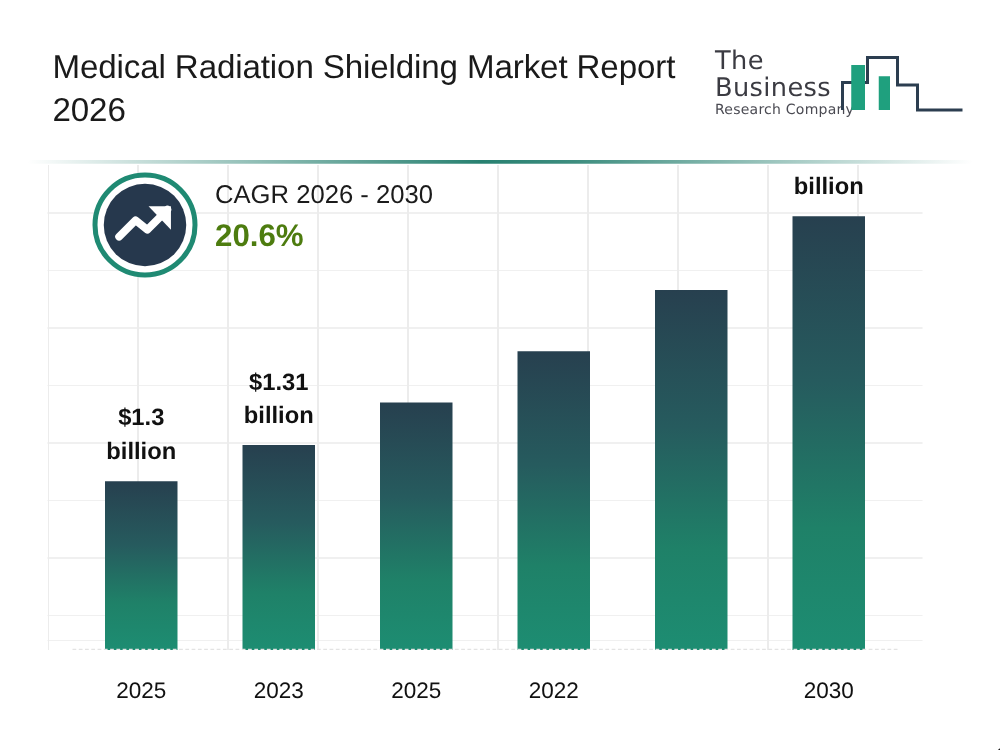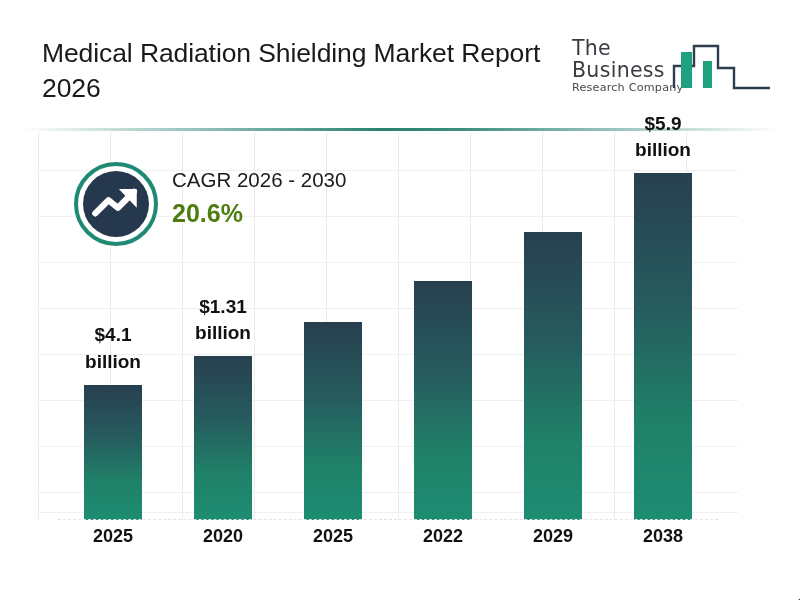--- a/index.html
+++ b/index.html
@@ -141,41 +141,42 @@
   .xaxis {
     position:absolute;
     left:58px; top:526px;
     width:660px; height:34px;
   }
   .xtick {
     position:absolute;
     width:110px;
     text-align:center;
     font-size:18px;
-    font-weight:700;
+    font-weight:400;
     color:#111111;
+    margin-top:16px;
   }
 
   
   .yaxis-title {
     position:absolute;
     right:6px; top:215px;
     width:330px;
     transform-origin:right top;
     transform:rotate(-90deg) translateX(-100%);
     text-align:center;
     font-size:18.5px;
     color:#1b1b1b;
     white-space:nowrap;
   }
 
   
   .cagr {
     position:absolute;
-    left:74px; top:160px;
+    left:74px; top:136px;
     width:330px; height:95px;
   }
   .cagr-circle {
     position:absolute;
     left:0; top:2px;
     width:84px; height:84px;
     border-radius:50%;
     border:4.5px solid #1f8a73;
     background:#ffffff;
     padding:5px;
@@ -228,21 +229,21 @@
   </div>
 
   <div class="divider"></div>
 
   <div class="chart">
     <div class="grid"></div>
     <div class="plot" id="plot">
         <div class="bar-slot" style="left: 0px;">
           <div class="bar" style="height: 135.212px;"></div>
           <div class="bar-label" style="bottom: 145.212px;">
-            <div>$4.1</div>
+            <div>$1.3</div>
             <div>billion</div>
           </div>
         </div>
         <div class="bar-slot" style="left: 110px;">
           <div class="bar" style="height: 164.018px;"></div>
           <div class="bar-label" style="bottom: 174.018px;">
             <div>$1.31</div>
             <div>billion</div>
           </div>
         </div>
@@ -251,36 +252,34 @@
         </div>
         <div class="bar-slot" style="left: 330px;">
           <div class="bar" style="height: 238.679px;"></div>
         </div>
         <div class="bar-slot" style="left: 440px;">
           <div class="bar" style="height: 288.061px;"></div>
         </div>
         <div class="bar-slot" style="left: 550px;">
           <div class="bar" style="height: 346.848px;"></div>
           <div class="bar-label" style="bottom: 356.848px;">
-            <div>$5.9</div>
             <div>billion</div>
           </div>
         </div>
       </div>
   </div>
 
   <div class="baseline"></div>
 
   <div class="xaxis" id="xaxis">
       <div class="xtick" style="left: 0px;">2025</div>
-      <div class="xtick" style="left: 110px;">2020</div>
+      <div class="xtick" style="left: 110px;">2023</div>
       <div class="xtick" style="left: 220px;">2025</div>
       <div class="xtick" style="left: 330px;">2022</div>
-      <div class="xtick" style="left: 440px;">2029</div>
-      <div class="xtick" style="left: 550px;">2038</div>
+      <div class="xtick" style="left: 550px;">2030</div>
     </div>
 
   <div class="yaxis-title">Market Size (in USD Billion)</div>
 
   <div class="cagr">
     <div class="cagr-circle">
       <div class="cagr-circle-inner">
         <svg width="100%" height="100%" viewBox="0 0 70 70">
           <polyline points="13,45 27,31 37,39 54,22" fill="none" stroke="#ffffff" stroke-width="6.5" stroke-linecap="round" stroke-linejoin="round"></polyline>
           <polygon points="57,19 57,39 38,19" fill="#ffffff"></polygon>

